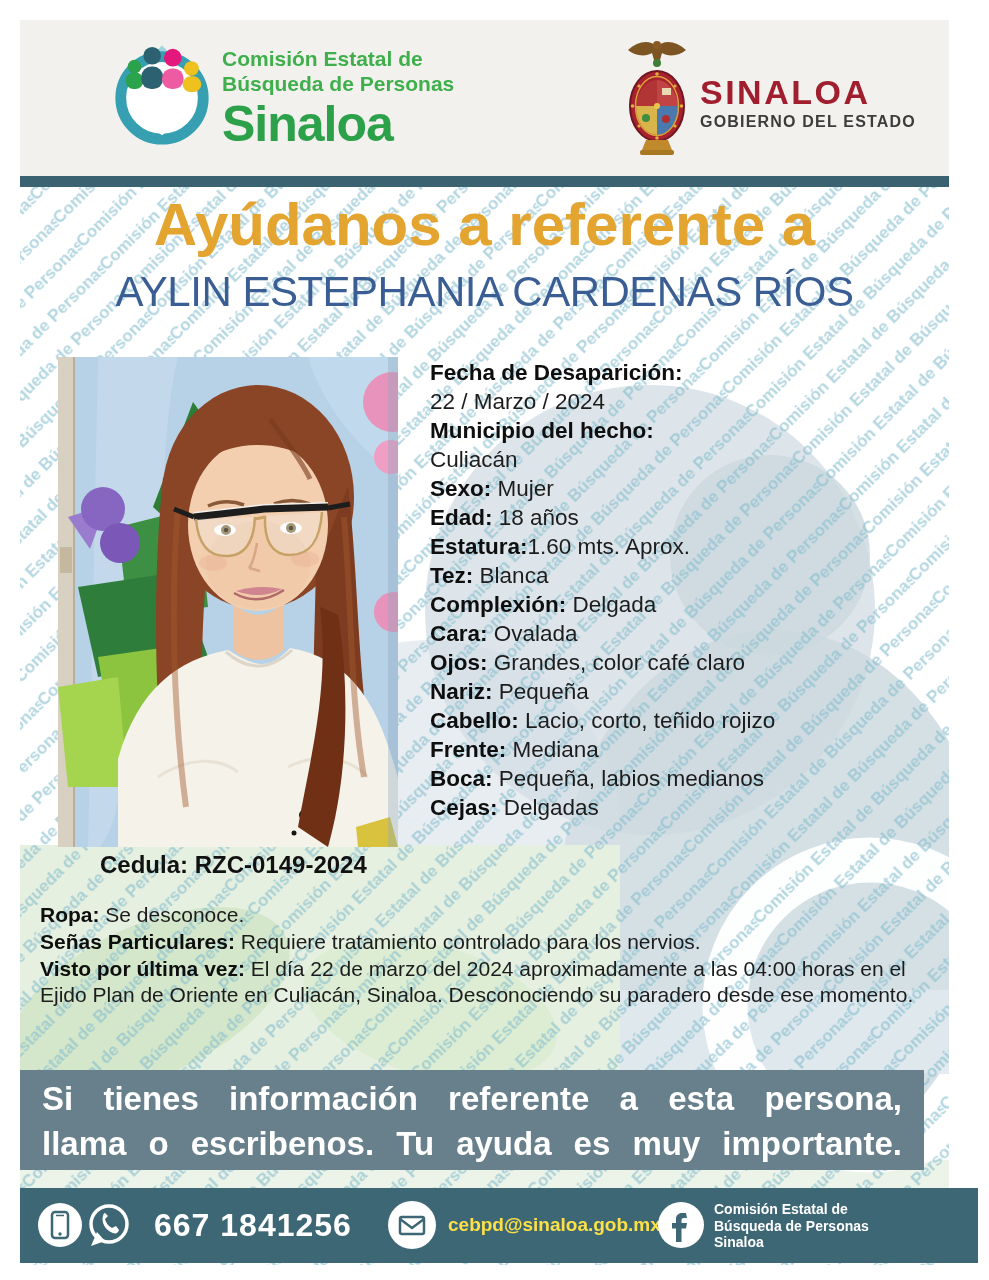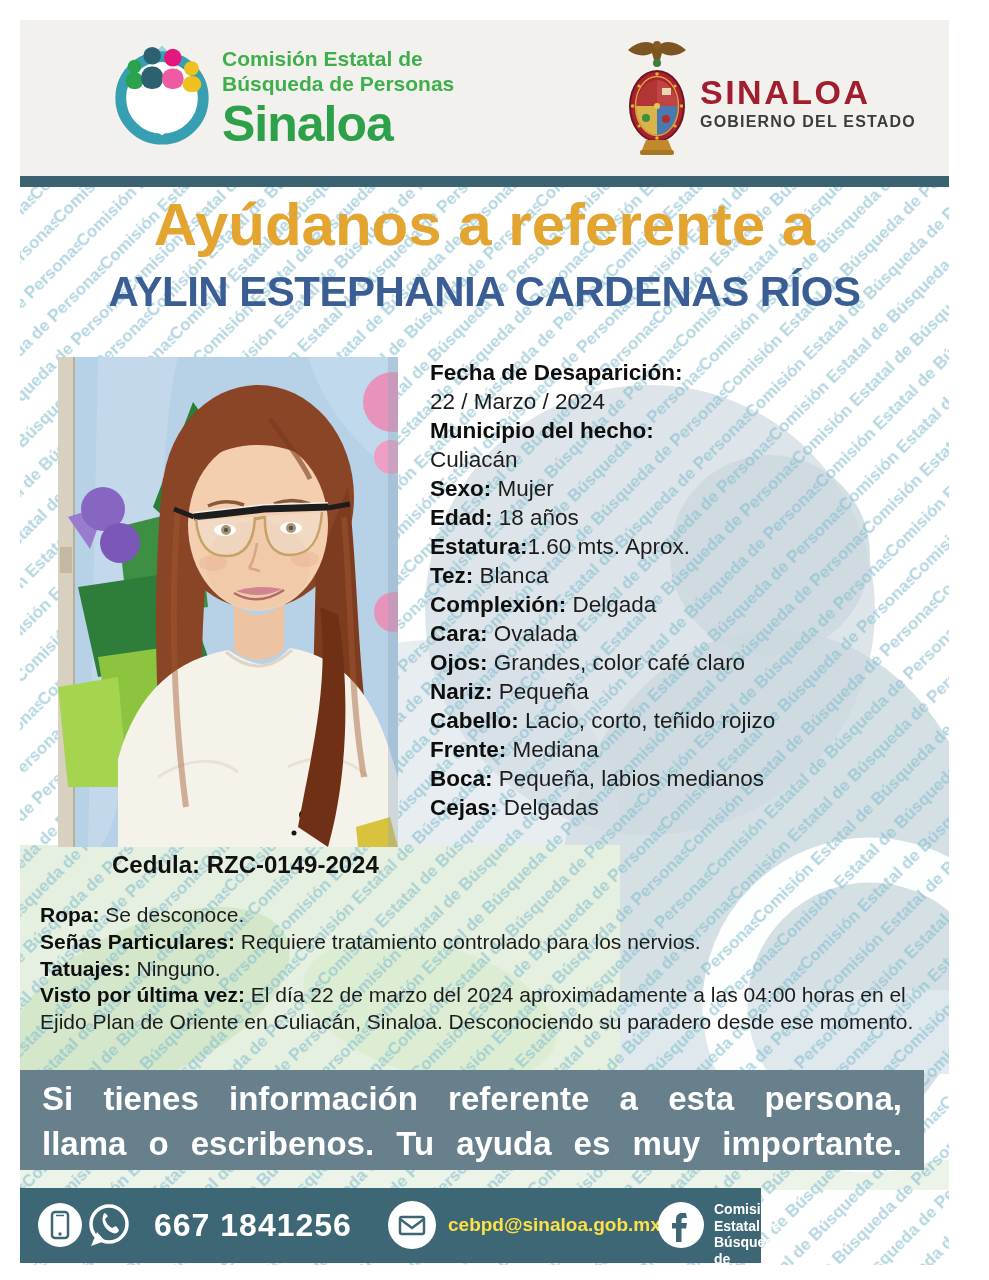--- a/index.html
+++ b/index.html
@@ -20,40 +20,40 @@
   .comm-name{font-size:50px;font-weight:700;color:#2da04a;line-height:52px;margin-top:2px;letter-spacing:-1px;}
   .shield-logo{position:absolute;left:602px;top:18px;}
   .state-text{position:absolute;left:680px;top:54px;}
   .state-name{font-size:34px;font-weight:800;color:#a01e2d;letter-spacing:2.5px;line-height:36px;}
   .state-sub{font-size:16px;font-weight:700;color:#3c3c3c;letter-spacing:1.2px;line-height:20px;margin-top:2px;}
   .divider{position:absolute;left:20px;top:176px;width:929px;height:11px;background:#3a6270;z-index:2;}
   
   .headline-lead{position:absolute;left:20px;top:190px;width:929px;text-align:center;
     font-size:60px;font-weight:700;color:#e3a430;line-height:70px;z-index:2;}
   .headline-name{position:absolute;left:20px;top:266px;width:929px;text-align:center;
-    font-size:42px;font-weight:700;color:#3a5e94;line-height:52px;letter-spacing:-.5px;z-index:2;}
+    font-size:42px;font-weight:400;color:#3a5e94;line-height:52px;letter-spacing:-.5px;z-index:2;}
   
   .photo{position:absolute;left:58px;top:357px;width:340px;height:490px;z-index:2;}
-  .photo-caption{position:absolute;left:100px;top:851px;font-size:24px;font-weight:700;color:#111;z-index:2;margin-left:12px;}
+  .photo-caption{position:absolute;left:100px;top:851px;font-size:24px;font-weight:700;color:#111;z-index:2;}
   
   .details{position:absolute;left:430px;top:358px;width:545px;z-index:2;}
   .d-row{font-size:22.5px;line-height:29px;color:#1c1c1c;white-space:nowrap;}
   .d-row b{font-weight:700;color:#0e0e0e;}
   
   .notes{position:absolute;left:40px;top:902px;width:918px;z-index:2;}
   .n-row{font-size:21px;line-height:26.8px;color:#1c1c1c;}
   .n-row b{font-weight:700;color:#0e0e0e;}
   
   .banner{position:absolute;left:20px;top:1070px;width:904px;height:100px;background:#68808c;z-index:2;
     padding:0;box-sizing:border-box;}
   .banner-line{margin:0 22px;color:#ffffff;font-size:33px;font-weight:700;line-height:45px;
     text-align:justify;text-align-last:justify;}
   .banner-line:first-child{margin-top:6px;}
   
-  .footer{position:absolute;left:20px;top:1188px;width:741px;height:75px;background:#3e6775;z-index:2;}
+  .footer{position:absolute;left:20px;top:1188px;width:958px;height:75px;background:#3e6775;z-index:2;}
   .f-item{position:absolute;}
   .f-phone{left:134px;top:19px;font-size:32px;font-weight:700;color:#fff;letter-spacing:1px;}
   .f-email{left:428px;top:26px;font-size:19px;font-weight:700;color:#fde047;}
   .f-fbtext{left:694px;top:13px;font-size:14px;font-weight:700;color:#fff;line-height:16.5px;}
 </style>
 </head>
 <body>
 
 <div class="poster">
 
@@ -220,21 +220,20 @@
       <div class="d-row"><b>Nariz:</b> Pequeña</div>
       <div class="d-row"><b>Cabello:</b> Lacio, corto, teñido rojizo</div>
       <div class="d-row"><b>Frente:</b> Mediana</div>
       <div class="d-row"><b>Boca:</b> Pequeña, labios medianos</div>
       <div class="d-row"><b>Cejas:</b> Delgadas</div>
     </div>
 
   <div class="notes">
       <div class="n-row"><b>Ropa:</b> Se desconoce.</div>
       <div class="n-row"><b>Señas Particulares:</b> Requiere tratamiento controlado para los nervios.</div>
-      <div class="n-row"><b>Tatuajes:</b> Ninguno.</div>
       <div class="n-row"><b>Visto por última vez:</b> El día 22 de marzo del 2024 aproximadamente a las 04:00 horas en el Ejido Plan de Oriente en Culiacán, Sinaloa. Desconociendo su paradero desde ese momento.</div>
     </div>
 
   <div class="banner">
     <div class="banner-line">Si tienes información referente a esta persona,</div>
     <div class="banner-line">llama o escribenos. Tu ayuda es muy importante.</div>
   </div>
 
   <div class="footer">
     <svg class="f-item" style="left:18px;top:15px" width="44" height="44" viewBox="0 0 44 44">

